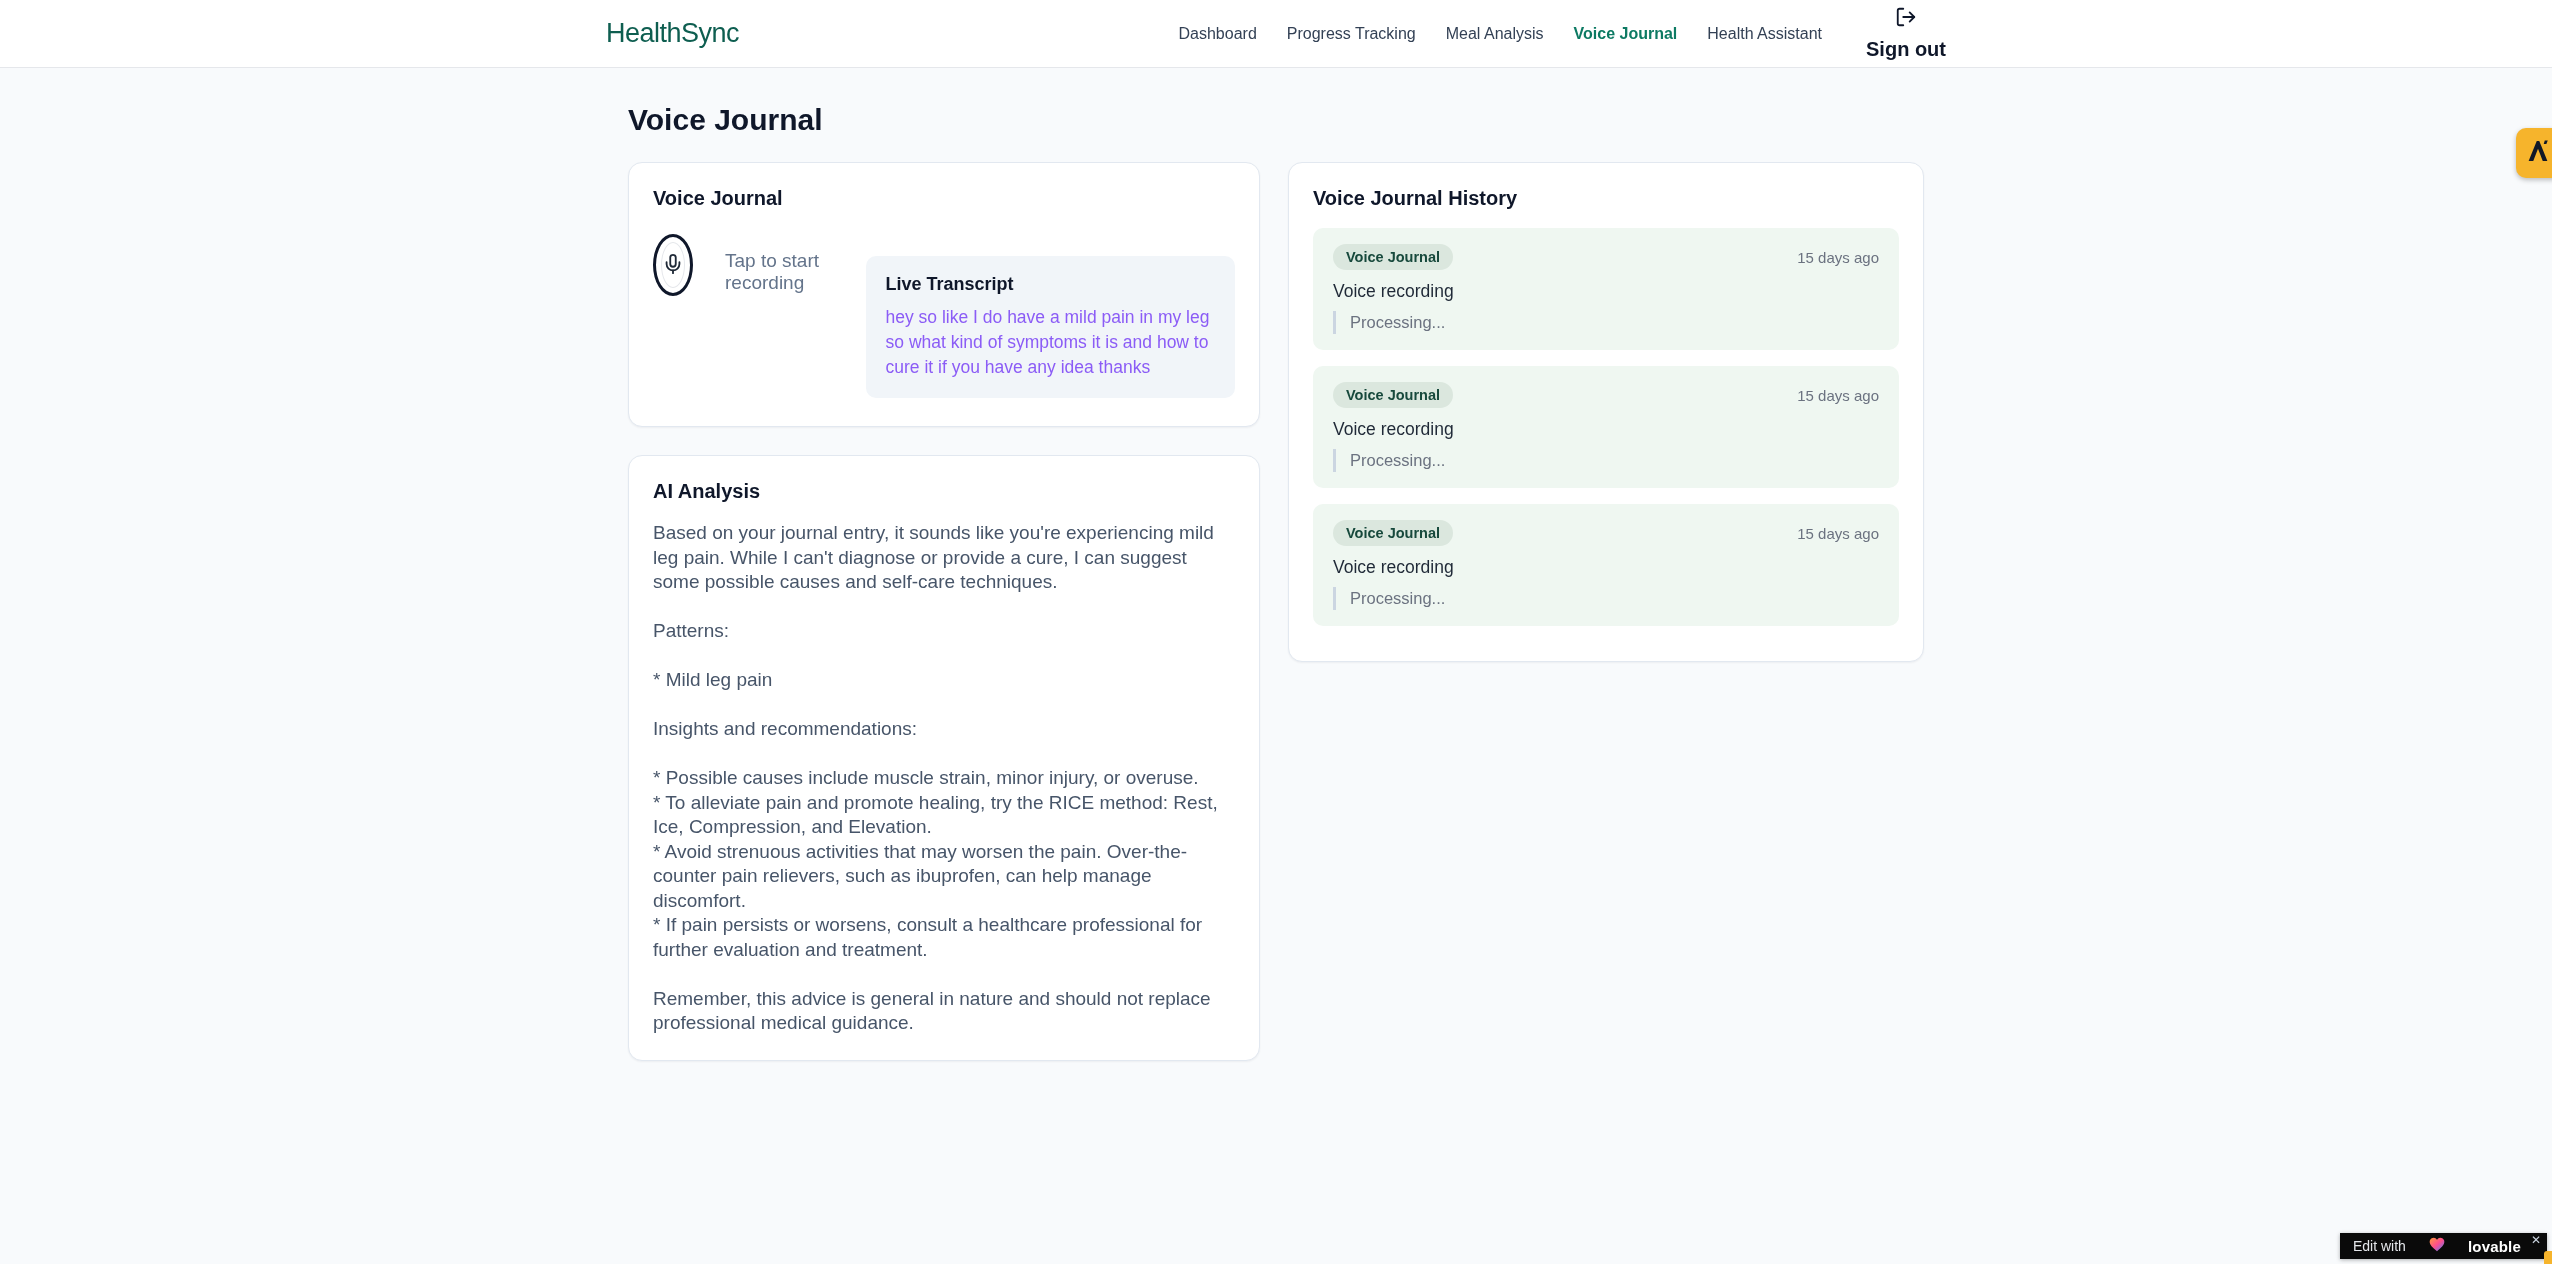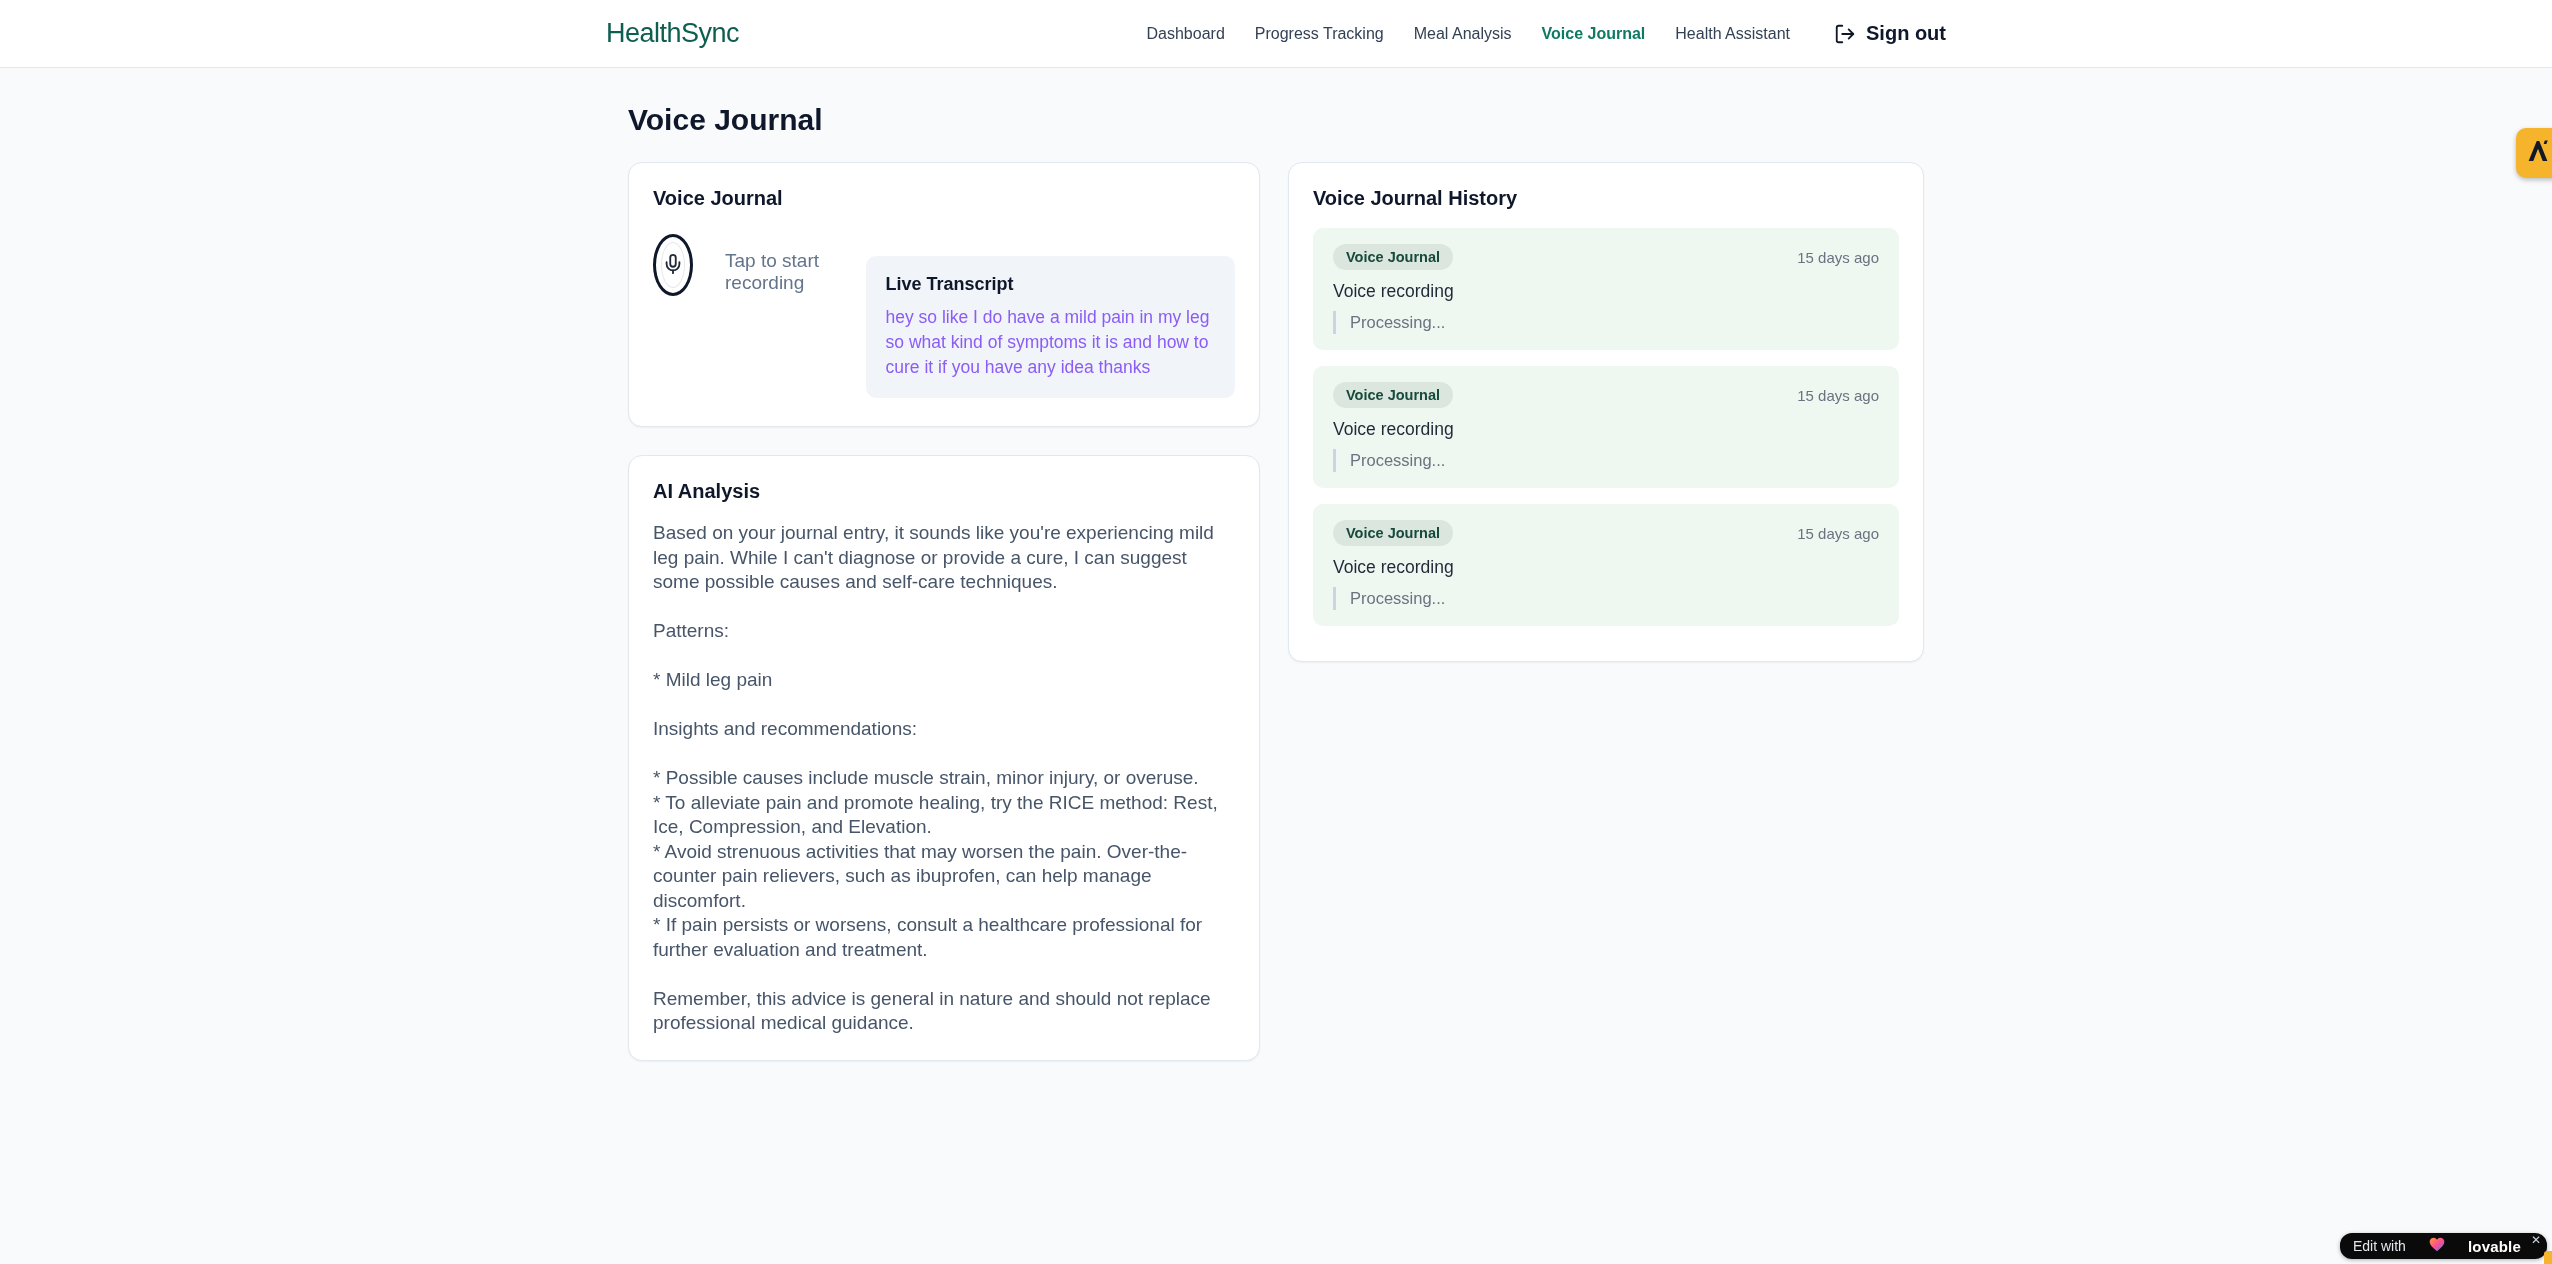--- a/index.html
+++ b/index.html
@@ -42,20 +42,21 @@
     cursor: pointer;
     text-decoration: none;
   }
   .nav-item.active { color: #0d7a63; font-weight: 600; }
   .signout {
     display: flex; align-items: center; gap: 10px;
     margin-left: 14px;
     font-size: 20px; font-weight: 600; color: #0f172a;
     background: none; border: none; cursor: pointer;
     font-family: "Liberation Sans", sans-serif;
+    flex-direction: column;
   }
   .signout svg { display: block; }
 
   
   .main {
     width: 1296px;
     margin: 0 auto;
     padding-top: 34px;
   }
   .page-title {
@@ -166,21 +167,21 @@
     box-shadow: 0 2px 5px rgba(0,0,0,0.25);
     display: flex; align-items: center; justify-content: flex-start;
     padding-left: 7px;
     cursor: pointer;
   }
   .lovable-badge {
     position: absolute;
     right: 5px; bottom: 5px;
     height: 26px;
     background: #0a0a0a;
-    border-radius: 12px;
+    border-radius: 0;
     display: flex; align-items: center; gap: 23px;
     padding: 0 26px 0 13px;
     cursor: pointer;
     box-shadow: 0 1px 4px rgba(0,0,0,0.3);
   }
   .lovable-prefix { font-size: 14px; color: #e5e7eb; }
   .lovable-name { font-size: 15px; font-weight: 800; color: #ffffff; letter-spacing: 0.2px; }
   .lovable-close {
     position: absolute; top: 1px; right: 6px;
     font-size: 12px; color: #cbd5e1; cursor: pointer; line-height: 12px;

